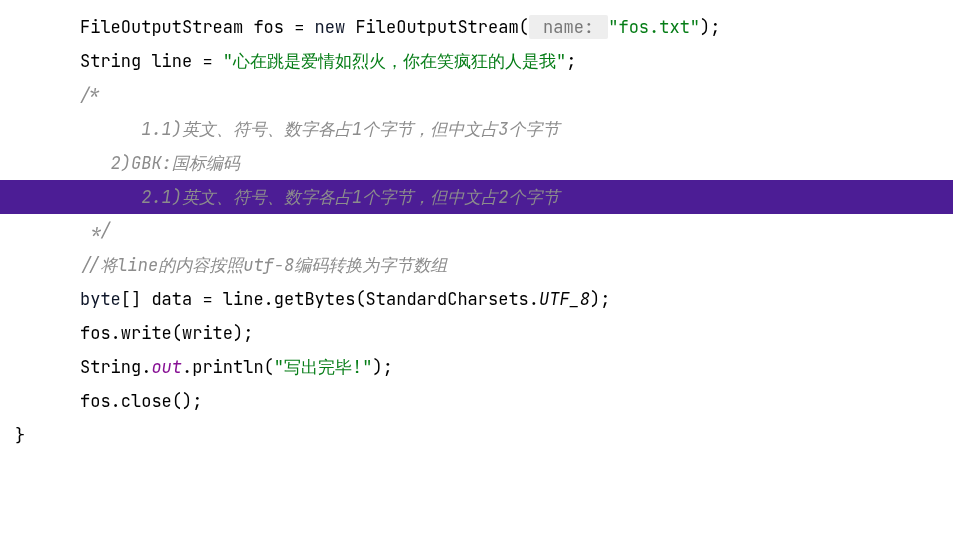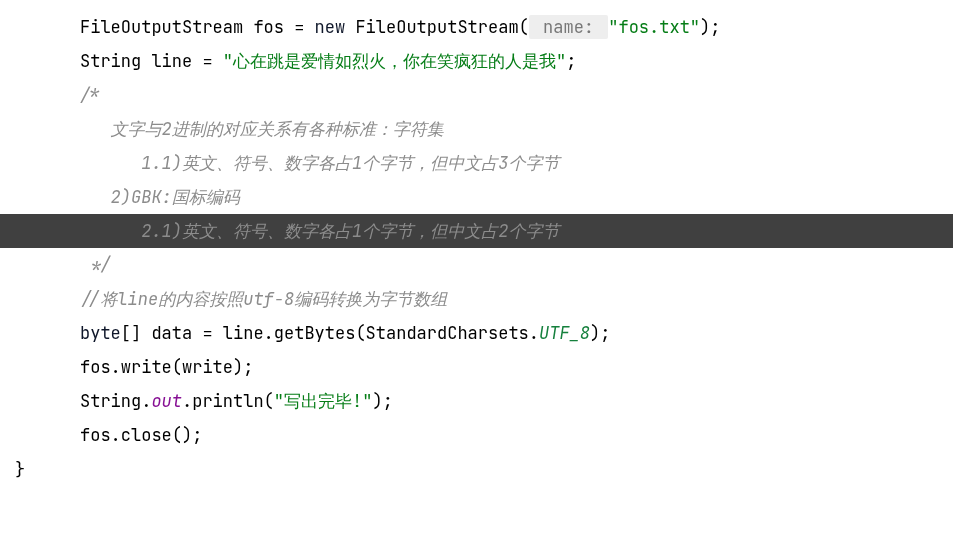--- a/index.html
+++ b/index.html
@@ -15,47 +15,46 @@
       width: 953px;
     }
     .line {
       padding-left: 80px;
       white-space: pre;
     }
     .line-close {
       padding-left: 15px;
     }
     .highlight {
-      background: #404040;
+      background: #4c1d95;
     }
     .kw { color: #0f172a; }
     .paramhint {
       background: #eeeeee;
       color: #787878;
       padding: 1px 4px;
       border-radius: 2px;
       font-style: normal;
     }
     .str { color: #067d17; }
     .comment { color: #8c8c8c; font-style: italic; }
     .field-static { color: #871094; font-style: italic; text-align: right; }
-    .const { color: #15803d; font-style: italic; text-align: right; }
+    .const { color: #000000; font-style: italic; text-align: right; }
   </style>
 </head>
 <body>
 
 <div class="code-area">
 
   <div class="line"><span>FileOutputStream fos = </span><span class="kw">new</span><span> FileOutputStream(</span><span class="paramhint"> name: </span><span class="str">"fos.txt"</span><span>);</span></div>
 
   <div class="line"><span>String line = </span><span class="str">"心在跳是爱情如烈火，你在笑疯狂的人是我"</span><span>;</span></div>
 
   <div class="line"><span class="comment">/*</span></div>
 
-  <div class="line"><span class="comment">   文字与2进制的对应关系有各种标准：字符集</span></div>
 
 
 
   <div class="line"><span class="comment">      1.1)英文、符号、数字各占1个字节，但中文占3个字节</span></div>
 
   <div class="line"><span class="comment">   2)GBK:国标编码</span></div>
 
   <div class="line highlight"><span class="comment">      2.1)英文、符号、数字各占1个字节，但中文占2个字节</span></div>
 
   <div class="line"><span class="comment"> */</span></div>

